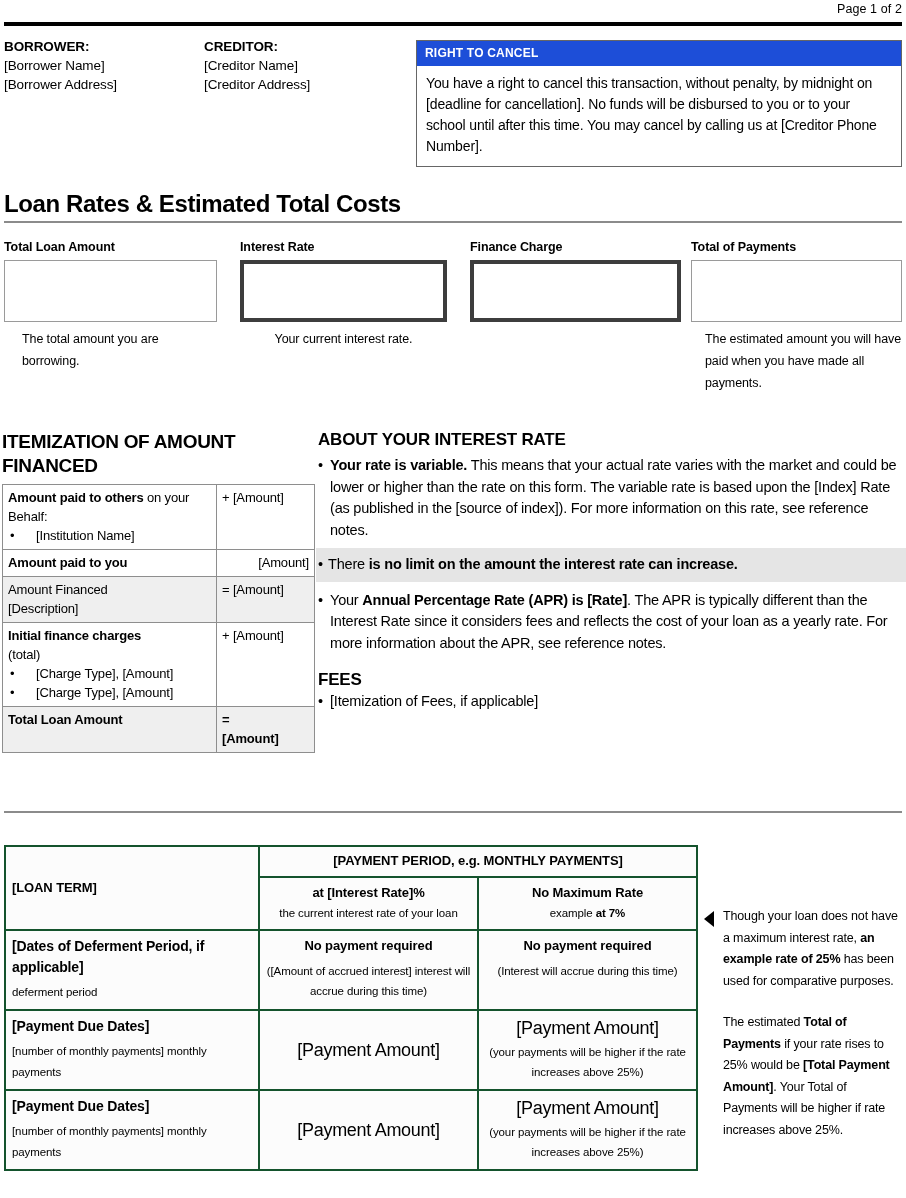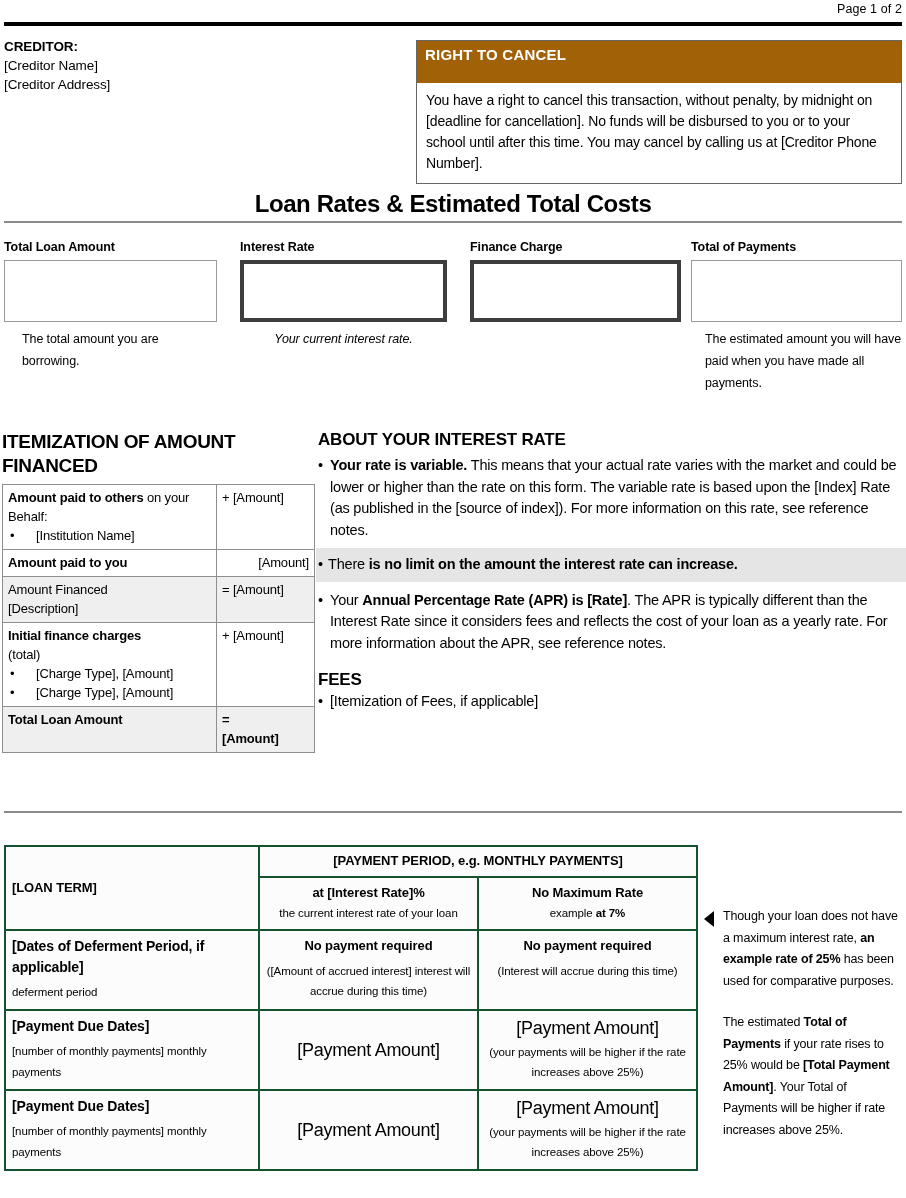--- a/index.html
+++ b/index.html
@@ -30,52 +30,52 @@
   .party.creditor{width:195px;}
   .party .plabel{font-size:13.5px;font-weight:bold;line-height:18px;letter-spacing:-.1px;}
   .party .pline{font-size:13.5px;font-weight:400;line-height:19px;letter-spacing:-.1px;}
 
   
   .rtc{
     position:absolute;top:40px;left:416px;width:486px;
     border:1.5px solid #666;box-sizing:border-box;background:#fff;
   }
   .rtc-head{
-    background:#a16207;color:#fff;
-    font-size:15px;font-weight:bold;letter-spacing:.2px;
-    padding:5px 8px 20px 8px;
+    background:#1d4ed8;color:#fff;
+    font-size:12px;font-weight:bold;letter-spacing:.2px;
+    padding:5px 8px 6px 8px;
   }
   .rtc-body{
     padding:7px 9px 9px 9px;
     font-size:14px;line-height:21px;letter-spacing:-.15px;
   }
 
   
   .sec-head{position:absolute;left:4px;right:4px;}
   .sec-head .t{
     font-size:24px;font-weight:bold;letter-spacing:-.4px;
-    line-height:28px;white-space:nowrap;text-align:center;
+    line-height:28px;white-space:nowrap;
   }
   .sec-head .rule{height:1.5px;background:#8b8b8b;margin-top:3px;}
 
   
   .boxes{position:absolute;left:4px;top:240px;width:898px;}
   .bx{position:absolute;top:0;}
   .bx .cap{
     font-size:12.5px;font-weight:bold;letter-spacing:-.1px;
     margin-bottom:4px;height:16px;
   }
   .bx .field{height:62px;background:#fff;box-sizing:border-box;}
   .bx .field.thin{border:1.2px solid #9a9a9a;}
   .bx .field.thick{border:4px solid #3d3d3d;}
   .bx .desc{
     font-size:12.5px;line-height:22px;letter-spacing:-.1px;
     margin-top:6px;padding-left:18px;
   }
-  .bx .desc.ctr{padding-left:0;text-align:center;font-style:italic;}
+  .bx .desc.ctr{padding-left:0;text-align:center;}
   .bx .desc.c3{padding-left:14px;}
   .bx .desc.c4{padding-left:14px;}
 
   
   .item-wrap{position:absolute;left:2px;top:430px;width:296px;}
   .item-title{
     font-size:19px;font-weight:bold;line-height:24px;letter-spacing:-.3px;
   }
   table.item{
     border-collapse:collapse;width:290px;margin-top:6px;
@@ -164,21 +164,25 @@
 </style>
 </head>
 <body>
 
 <div class="page">
 
   <div class="page-num">Page 1 of 2</div>
   <div class="top-rule"></div>
 
   <div class="parties">
-    <div class="party creditor">
+    <div class="party borrower">
+      <div class="plabel">BORROWER:</div>
+      <div class="pline">[Borrower Name]</div>
+      <div class="pline">[Borrower Address]</div>
+    </div><div class="party creditor">
       <div class="plabel">CREDITOR:</div>
       <div class="pline">[Creditor Name]</div>
       <div class="pline">[Creditor Address]</div>
     </div>
   </div>
 
   <div class="rtc">
     <div class="rtc-head">RIGHT TO CANCEL</div>
     <div class="rtc-body">You have a right to cancel this transaction, without penalty, by midnight on [deadline for cancellation].  No funds will be disbursed to you or to your school until after this time. You may cancel by calling us at [Creditor Phone Number].</div>
   </div>

